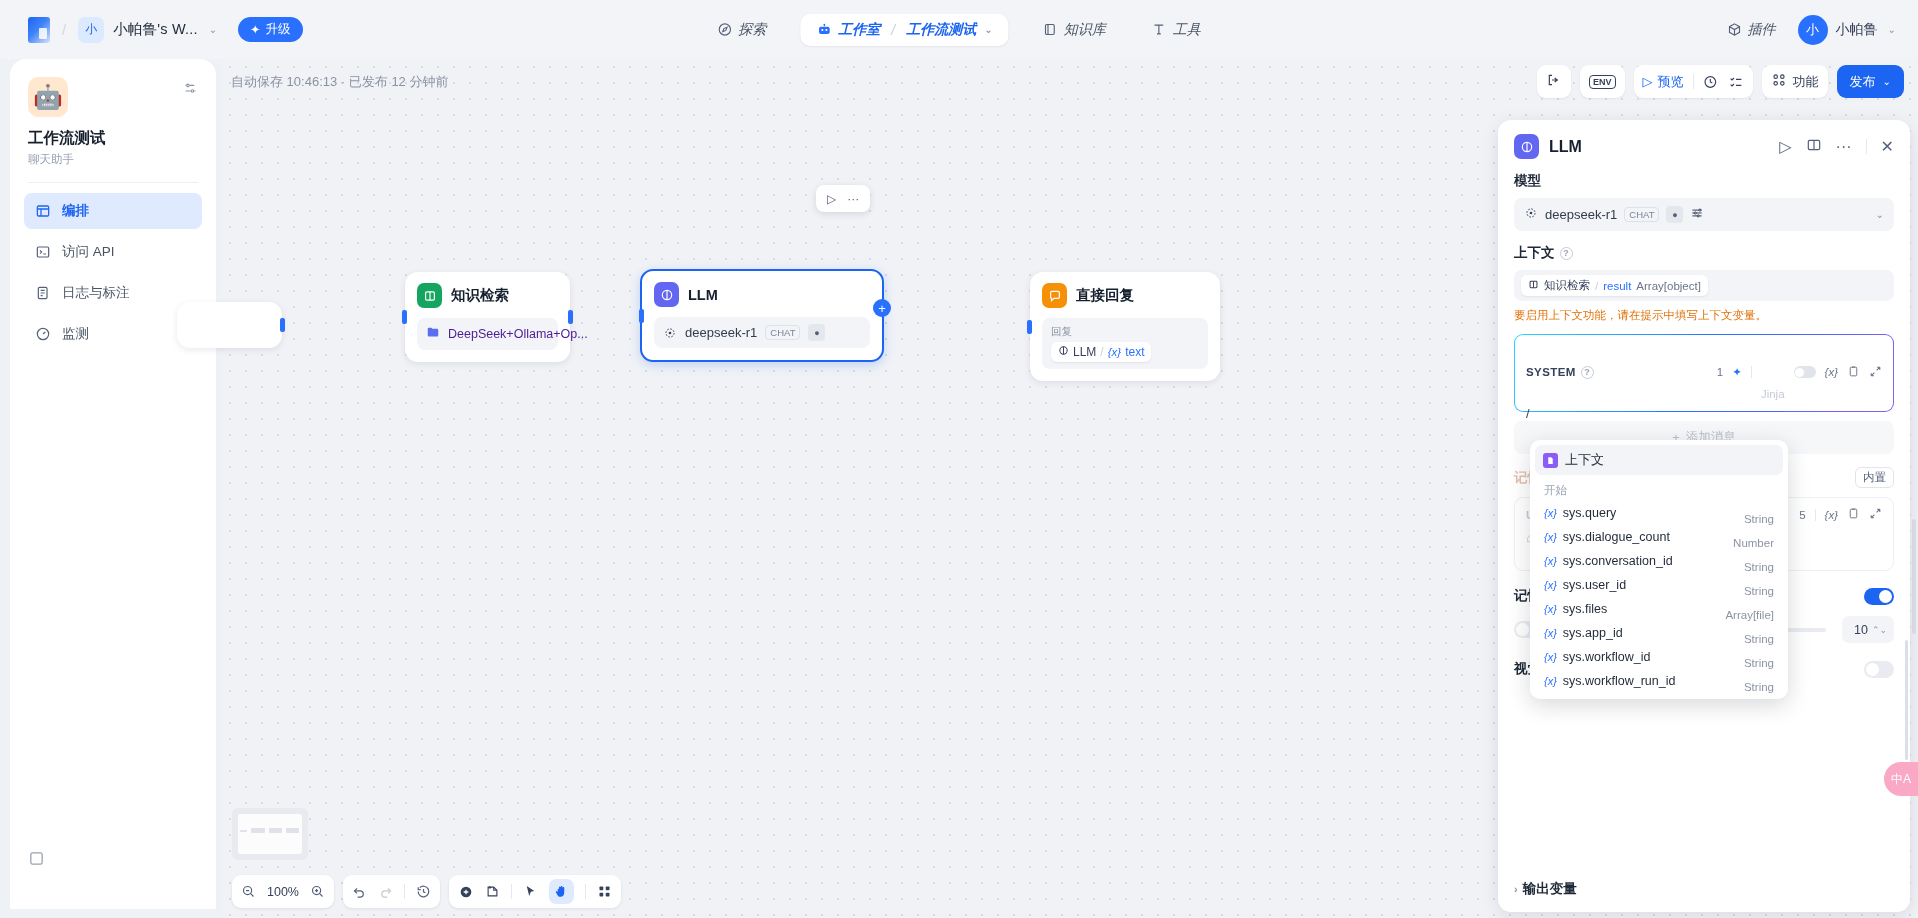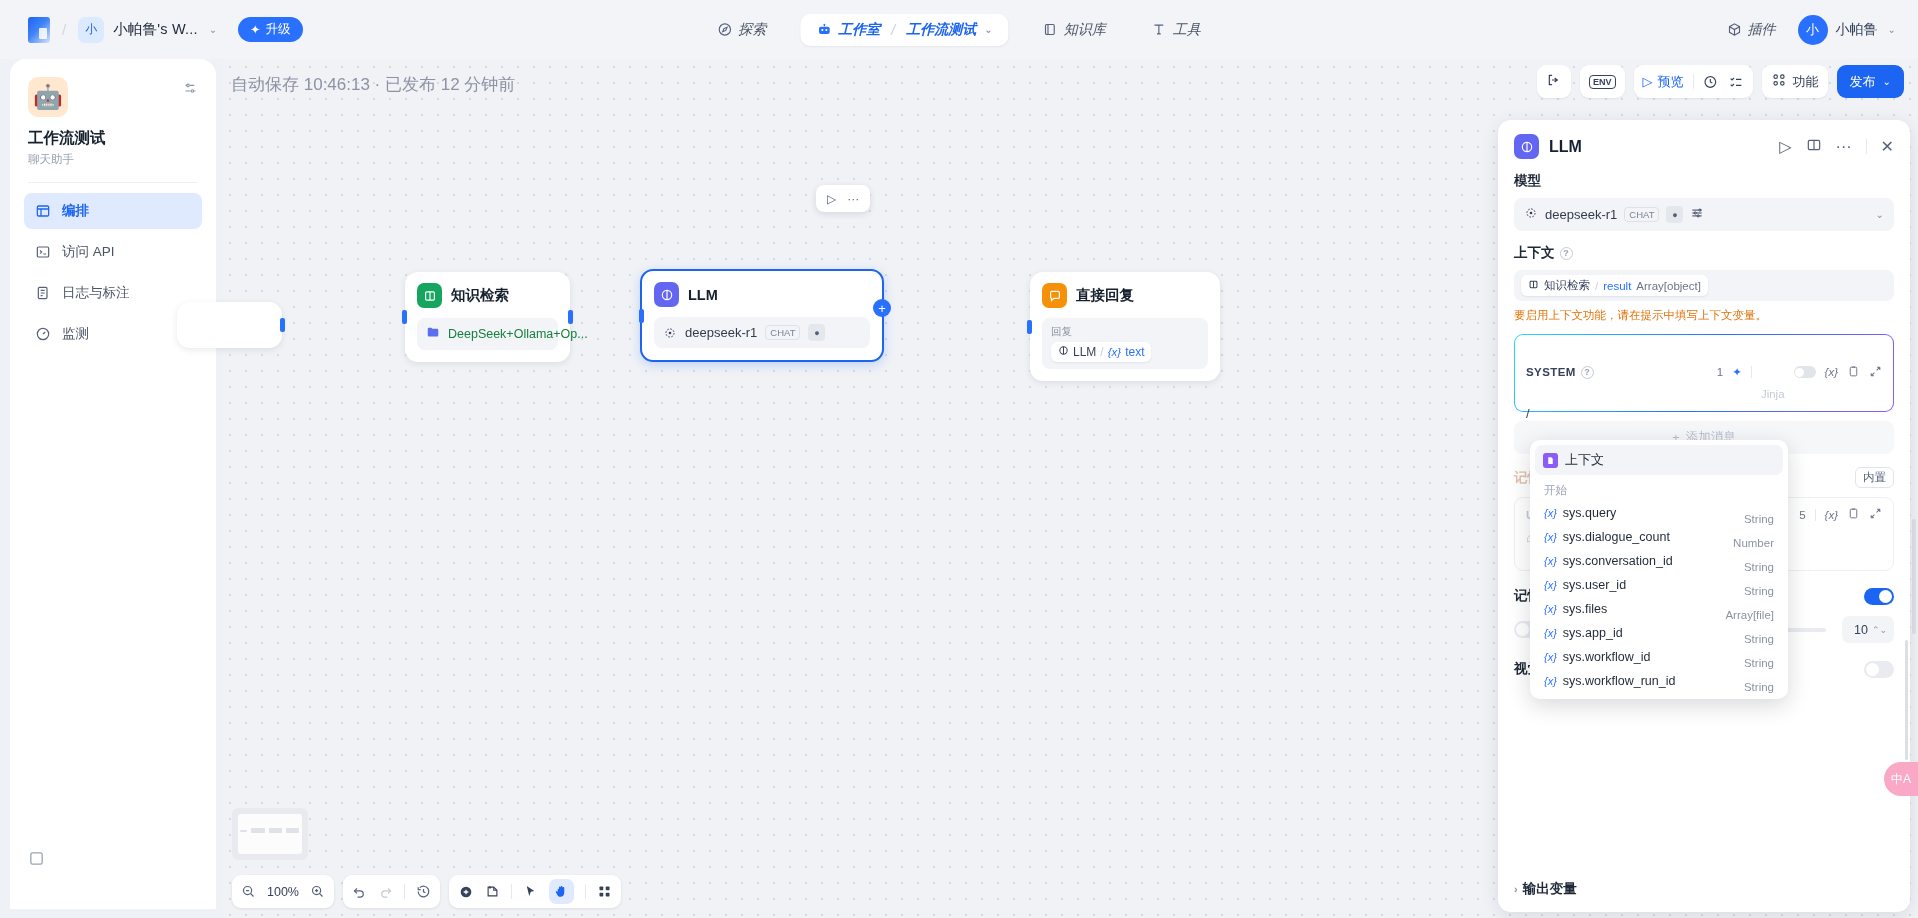--- a/index.html
+++ b/index.html
@@ -84,21 +84,21 @@
   .sb-item.active { background: #e0eaff; color: #1c64f2; font-weight: 600; }
   .sb-bottom { position: absolute; left: 18px; bottom: 38px; color: #98a2b3; cursor: pointer; }
 
   
   .canvas {
     position: absolute; top: 59px; left: 222px; right: 0; bottom: 0;
     background-color: #f0f2f6;
     background-image: radial-gradient(#d5dae3 1.1px, transparent 1.1px);
     background-size: 16px 16px;
   }
-  .autosave { position: absolute; top: 14px; left: 9px; font-size: 17px; color: #8b93a3; }
+  .autosave { position: absolute; top: 14px; left: 9px; font-size: 13px; color: #8b93a3; }
 
   
   .ctools { position: absolute; top: 6px; right: 14px; display: flex; align-items: center; gap: 9px; }
   .ctool-box {
     height: 33px; background: #fff; border-radius: 9px; display: flex; align-items: center;
     box-shadow: 0 1px 2px rgba(16,24,40,.07); padding: 0 9px; gap: 9px; cursor: pointer;
   }
   .ctool-box .tdiv { width: 1px; height: 15px; background: #e5e8ee; }
   .btn-preview { color: #1c64f2; font-size: 13px; display: flex; align-items: center; gap: 5px; }
   .btn-func { font-size: 13px; color: #36415a; display: flex; align-items: center; gap: 6px; }
@@ -444,21 +444,21 @@
             </svg>
         </div>
         <span class="node-title">知识检索</span>
       </div>
       <div class="node-body">
         <span>
           <svg width="14" height="14" viewBox="0 0 24 24" fill="#5a6ef0">
               <path d="M3 6.5a2 2 0 0 1 2-2h4l2 2h8a2 2 0 0 1 2 2v9a2 2 0 0 1-2 2H5a2 2 0 0 1-2-2z"></path>
             </svg>
         </span>
-        <span style="font-size:12.5px;color:#15803d;">DeepSeek+Ollama+Op...</span>
+        <span style="font-size:12.5px;color:#4c1d95;">DeepSeek+Ollama+Op...</span>
       </div>
     </div>
 
     <div class="node-hover-tools" style="left:594px; top:126px;">
       <span>▷</span>
       <span>···</span>
     </div>
     <div class="node selected" style="left:418px; top:210px; width:244px;">
       <span class="port l"></span>
       <span class="plus-port">+</span>

